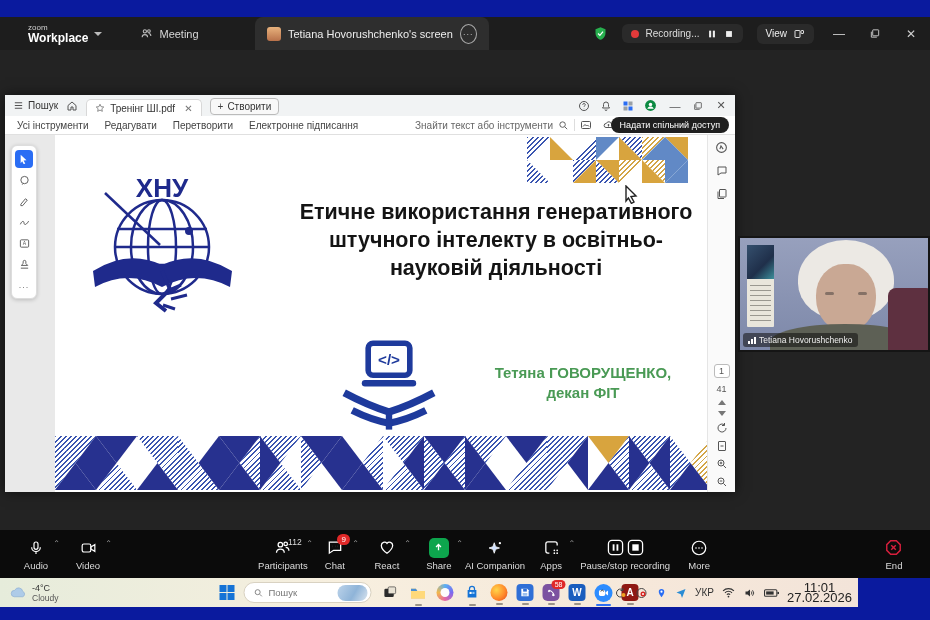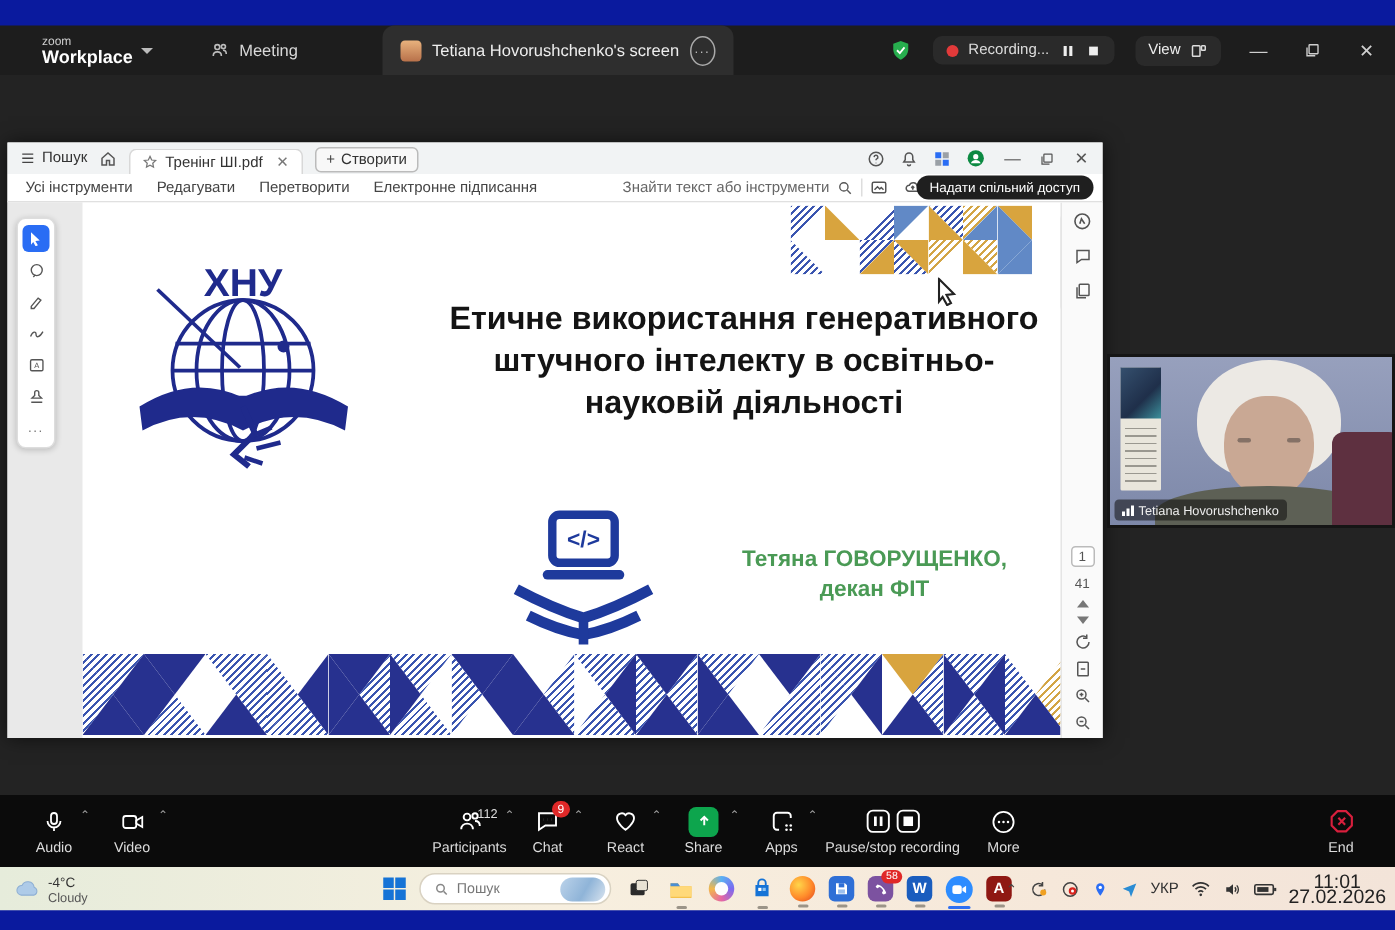--- a/index.html
+++ b/index.html
@@ -100,21 +100,21 @@
   .zt-label{font-size:9.5px;margin-top:2px;white-space:nowrap;color:#dcdcdc;}
   .zt-chev{position:absolute;top:9px;right:2px;color:#9a9a9a;font-size:8px;}
   .zt-badge{position:absolute;top:4px;left:55%;background:#e02828;color:#fff;border-radius:8px;
     font-size:8px;padding:1px 4px;line-height:9px;}
   .zt-count{position:absolute;top:7px;left:60%;color:#ddd;font-size:8.5px;}
   .share-ico{width:20px;height:20px;background:#0da54d;border-radius:5px;display:flex;align-items:center;justify-content:center;}
   .auto-l{margin-left:auto;}
   .auto-r{margin-right:auto;}
 
   
-  #taskbar{position:absolute;left:0;top:578px;width:930px;height:29px;
+  #taskbar{position:absolute;left:0;top:578px;width:858px;height:29px;
     background:linear-gradient(90deg,#e6ecdb,#f7efdf 40%,#f6e8da 75%,#f3e4d9);
     display:flex;align-items:center;}
   .weather{display:flex;align-items:center;gap:5px;margin-left:10px;color:#333;}
   .weather .t1{font-size:9px;line-height:10px;}
   .weather .t2{font-size:8.5px;line-height:10px;color:#555;}
   .tb-center{position:absolute;left:50%;transform:translateX(-50%);display:flex;align-items:center;gap:9px;height:29px;}
   .win-logo{display:grid;grid-template-columns:7px 7px;grid-auto-rows:7px;gap:1px;}
   .win-logo i{background:#1573d6;display:block;}
   .search-pill{display:flex;align-items:center;gap:5px;background:#fff;border:1px solid #d9d2c2;border-radius:11px;
     height:21px;padding:0 3px 0 9px;width:128px;box-sizing:border-box;color:#777;font-size:9.5px;}
@@ -623,20 +623,29 @@
             <svg width="13" height="13" viewBox="0 0 24 24" fill="none" stroke="#fff" stroke-width="2.4">
               <path d="M12 17V7M7.5 11L12 6.5l4.5 4.5"></path>
             </svg>
           </span>
         </div>
       <span class="zt-chev">⌃</span>
       <div class="zt-label">Share</div>
     </div>
     <div class="zt-item">
       <div class="zt-ico">
+          <svg width="18" height="18" viewBox="0 0 24 24">
+            <path d="M11 5l1.8 5.2L18 12l-5.2 1.8L11 19l-1.8-5.2L4 12l5.2-1.8z" fill="#cfe0ff" stroke="#fff" stroke-width="1"></path>
+            <circle cx="18.5" cy="5.5" r="1.5" fill="#fff"></circle>
+          </svg>
+        </div>
+      <div class="zt-label">AI Companion</div>
+    </div>
+    <div class="zt-item">
+      <div class="zt-ico">
           <svg width="17" height="17" viewBox="0 0 24 24" fill="none" stroke="#fff" stroke-width="1.8">
             <path d="M20 9V7a3 3 0 0 0-3-3H7a3 3 0 0 0-3 3v10a3 3 0 0 0 3 3h2"></path>
             <circle cx="16" cy="16" r="1.2" fill="#fff" stroke="none"></circle>
             <circle cx="20" cy="16" r="1.2" fill="#fff" stroke="none"></circle>
             <circle cx="16" cy="20" r="1.2" fill="#fff" stroke="none"></circle>
             <circle cx="20" cy="20" r="1.2" fill="#fff" stroke="none"></circle>
           </svg>
         </div>
       <span class="zt-chev">⌃</span>
       <div class="zt-label">Apps</div>

